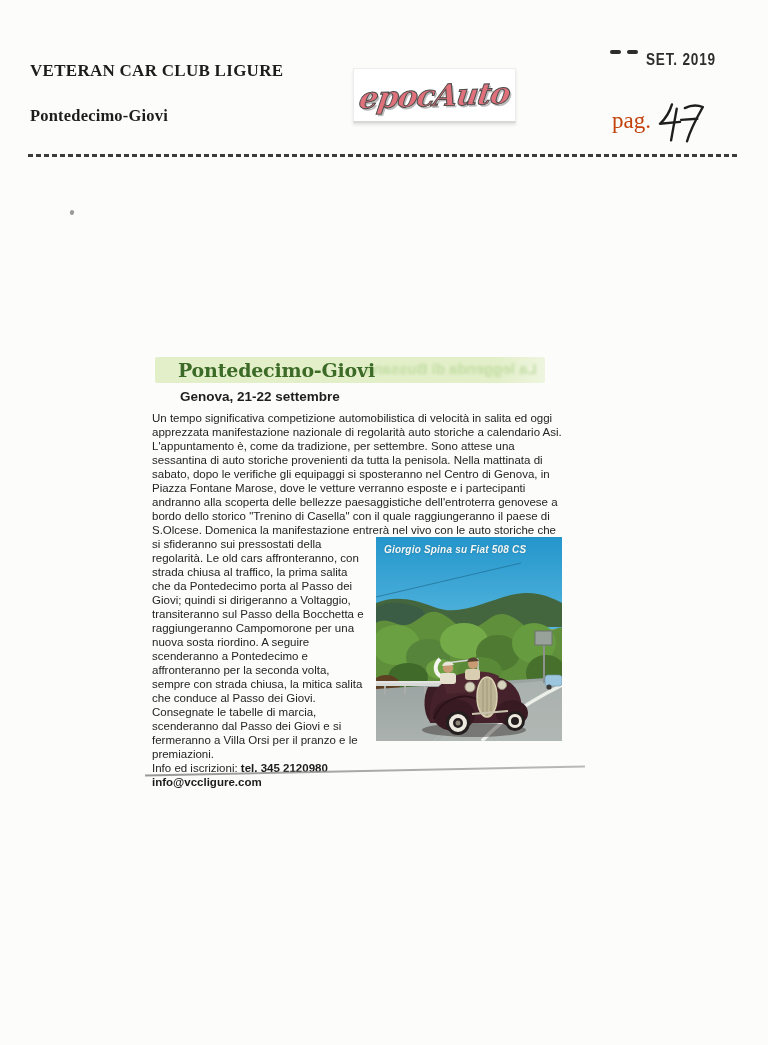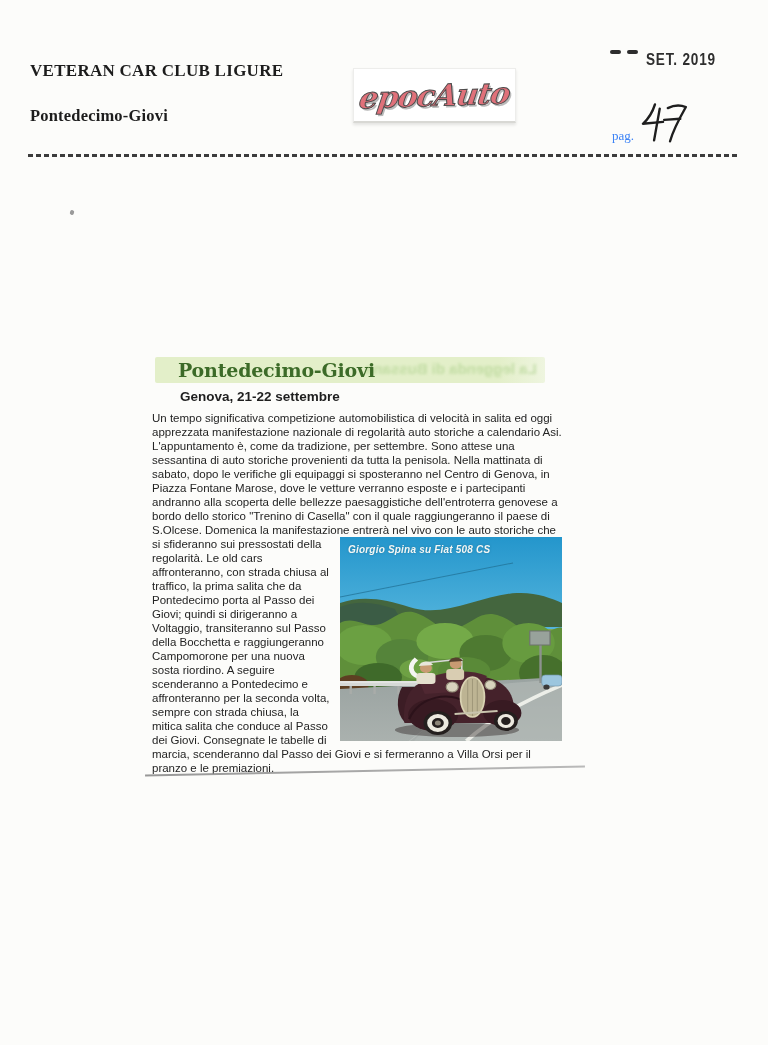--- a/index.html
+++ b/index.html
@@ -51,23 +51,22 @@
   }
   .stamp-dashes{display:flex;gap:6px;align-items:center;}
   .stamp-dashes i{display:block;width:11px;height:3.5px;background:#2d2d2d;border-radius:2px;}
   .stamp-text{
     font-family:"Liberation Sans",sans-serif;font-weight:700;
     font-size:17px;letter-spacing:1px;color:#2e2e2e;
     transform:scaleX(.8);transform-origin:left;white-space:nowrap;
   }
   .pag-row{position:absolute;left:612px;top:100px;display:flex;align-items:flex-start;gap:6px;}
   .pag-label{
-    font-family:"Liberation Serif",serif;font-size:13px;color:#3b82f6;
+    font-family:"Liberation Serif",serif;font-size:23px;color:#c2410c;
     padding-top:8px;
-    margin-top:20px;
   }
   .pag-number{display:block;transform:rotate(3deg);}
   .sr-only{position:absolute;width:1px;height:1px;overflow:hidden;clip:rect(0 0 0 0);}
   .dashed-rule{
     position:absolute;left:28px;top:154px;width:712px;height:3px;
     background:repeating-linear-gradient(90deg,#3c3c3c 0 5px,transparent 5px 8px);
   }
   .speck{position:absolute;left:70px;top:210px;width:4px;height:5px;background:#7a7a7a;border-radius:2px;transform:rotate(20deg);opacity:.75;}
 
   
@@ -98,21 +97,21 @@
     font-weight:700;font-size:13.5px;color:#1e1e1e;letter-spacing:0;
   }
   .article-body{
     position:absolute;left:152px;top:411px;width:410px;
     font-size:11.5px;line-height:14px;color:#242424;
     text-align:left;
   }
   .float-spacer{float:right;width:0;height:126px;}
   .photo-float{
     float:right;clear:right;position:relative;
-    width:222px;height:204px;margin:0 0 4px 8px;
+    width:186px;height:204px;margin:0 0 4px 8px;
     background:#7fa65a;overflow:hidden;
   }
   .photo-float svg{display:block;width:100%;height:100%;}
   .photo-caption{
     position:absolute;left:8px;top:6px;
     font-style:italic;font-weight:700;font-size:10px;color:#f3f7f5;
     letter-spacing:.2px;text-shadow:0 0 2px rgba(30,90,120,.5);
   }
   .contact b{font-weight:700;color:#1c1c1c;}
 </style>
@@ -238,15 +237,16 @@
       <circle cx="82" cy="186" r="7" fill="none" stroke="#ece9df" stroke-width="4"></circle>
       <circle cx="82" cy="186" r="2.5" fill="#8c8578"></circle>
       <circle cx="139" cy="184" r="10" fill="#241f1e"></circle>
       <circle cx="139" cy="184" r="5.5" fill="none" stroke="#ece9df" stroke-width="3"></circle>
     </svg>
     <span class="photo-caption">Giorgio Spina su Fiat 508 CS</span>
   </div>
 
   <span>Un tempo significativa competizione automobilistica di velocità in salita ed oggi apprezzata manifestazione nazionale di regolarità auto storiche a calendario Asi. L'appuntamento è, come da tradizione, per settembre. Sono attese una sessantina di auto storiche provenienti da tutta la penisola. Nella mattinata di sabato, dopo le verifiche gli equipaggi si sposteranno nel Centro di Genova, in Piazza Fontane Marose, dove le vetture verranno esposte e i partecipanti andranno alla scoperta delle bellezze paesaggistiche dell'entroterra genovese a bordo dello storico "Trenino di Casella" con il quale raggiungeranno il paese di S.Olcese. Domenica la manifestazione entrerà nel vivo con le auto storiche che si sfideranno sui pressostati della regolarità. Le old cars affronteranno, con strada chiusa al traffico, la prima salita che da Pontedecimo porta al Passo dei Giovi; quindi si dirigeranno a Voltaggio, transiteranno sul Passo della Bocchetta e raggiungeranno Campomorone per una nuova sosta riordino. A seguire scenderanno a Pontedecimo e affronteranno per la seconda volta, sempre con strada chiusa, la mitica salita che conduce al Passo dei Giovi. Consegnate le tabelle di marcia, scenderanno dal Passo dei Giovi e si fermeranno a Villa Orsi per il pranzo e le premiazioni.</span>
   <br>
+  <span class="contact"><span>Info ed iscrizioni: </span><b>tel. 345 2120980</b><br><b>info@vccligure.com</b></span>
 </div>
 
 <div class="clip-edge"></div>
 
 </body></html>

